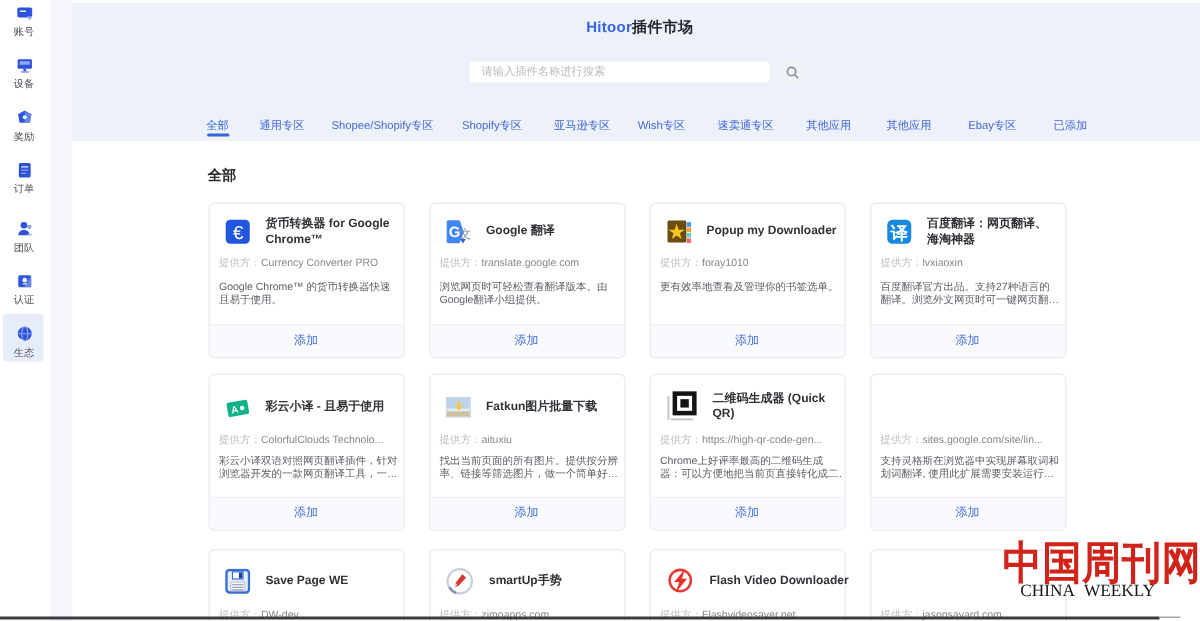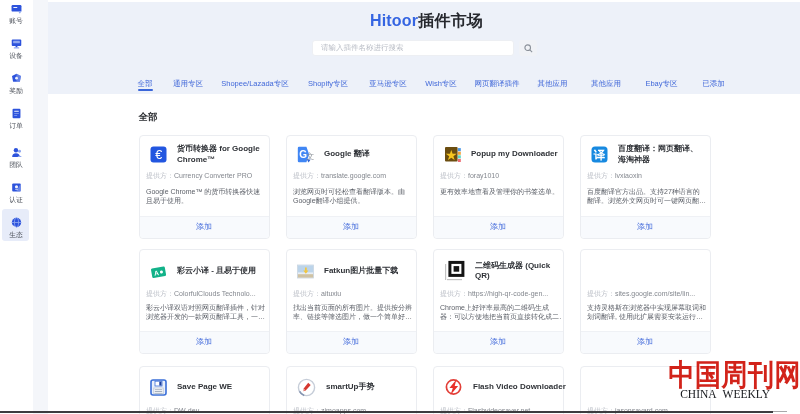--- a/index.html
+++ b/index.html
@@ -8,21 +8,21 @@
 .abs{position:absolute;}
 
 #sidebar{left:0;top:0;width:33px;height:414px;background:#fff;}
 .sbitem{left:1px;width:30px;text-align:center;}
 .sbitem svg{display:block;margin:0 auto;}
 .sblab{font-size:6.8px;color:#4a4f58;display:block;margin-top:2px;letter-spacing:0;}
 #sbactive{left:2px;top:209px;width:27px;height:32px;background:#e7ecf9;border-radius:3px;}
 #gutter{left:33px;top:0;width:15px;height:414px;background:#f4f6fa;}
 
 #hero{left:48px;top:2px;width:752px;height:92px;background:#edf1f9;}
-#title{left:53px;right:0;top:10.5px;text-align:center;font-size:16px;font-weight:700;color:#26282e;letter-spacing:0.2px;}
+#title{left:53px;right:0;top:10.5px;text-align:center;font-size:10px;font-weight:700;color:#26282e;letter-spacing:0.2px;}
 #title .hi{color:#3565e2;}
 #searchbox{left:312px;top:40px;width:202px;height:16px;background:#fff;border:1px solid #edeff3;border-radius:3px;box-sizing:border-box;}
 #searchph{left:321px;top:40px;height:16px;line-height:16px;font-size:7.5px;color:#b9bdc6;}
 #searchbtn{left:519px;top:40px;width:18px;height:16px;background:#f0f2f6;border-radius:3px;}
 #searchbtn svg{display:block;margin:3.5px auto 0;}
 
 .tab{top:79px;height:10px;line-height:10px;font-size:7.5px;color:#4168d9;white-space:nowrap;transform:translateX(-50%);}
 #tabline{left:137.5px;top:88.5px;width:15px;height:2px;background:#3a66d9;border-radius:1px;}
 
 #secttl{left:138.5px;top:110.5px;font-size:9.5px;font-weight:700;color:#26282c;}
@@ -117,25 +117,25 @@
 <div class="abs" id="searchbox"></div>
 <div class="abs" id="searchph">请输入插件名称进行搜索</div>
 <div class="abs" id="searchbtn">
     <svg width="9" height="9" viewBox="0 0 9 9">
       <circle cx="3.7" cy="3.7" r="2.8" fill="none" stroke="#8a9099" stroke-width="1.1"></circle>
       <line x1="5.9" y1="5.9" x2="8.1" y2="8.1" stroke="#8a9099" stroke-width="1.1"></line>
     </svg>
   </div>
 <div class="abs tab" style="left:145.0px;color:#3a63d8;">全部</div>
 <div class="abs tab" style="left:188.0px;color:#4168d9;">通用专区</div>
-<div class="abs tab" style="left:255.0px;color:#4168d9;">Shopee/Lazada专区</div>
+<div class="abs tab" style="left:255.0px;color:#4168d9;">Shopee/Shopify专区</div>
 <div class="abs tab" style="left:328.0px;color:#4168d9;">Shopify专区</div>
 <div class="abs tab" style="left:388.0px;color:#4168d9;">亚马逊专区</div>
 <div class="abs tab" style="left:441.0px;color:#4168d9;">Wish专区</div>
-<div class="abs tab" style="left:497.0px;color:#4168d9;">网页翻译插件</div>
+<div class="abs tab" style="left:497.0px;color:#4168d9;">速卖通专区</div>
 <div class="abs tab" style="left:552.5px;color:#4168d9;">其他应用</div>
 <div class="abs tab" style="left:606.0px;color:#4168d9;">其他应用</div>
 <div class="abs tab" style="left:661.5px;color:#4168d9;">Ebay专区</div>
 <div class="abs tab" style="left:713.5px;color:#4168d9;">已添加</div>
 <div class="abs" id="tabline"></div>
 <div class="abs" id="secttl">全部</div>
 <div class="card" style="left:138.5px;top:135.0px;height:104.0px;">
     <div class="head">
       <svg class="icon" width="17" height="17" viewBox="0 0 17 17">
         <rect x="0.5" y="0.5" width="16" height="16" rx="3" fill="#2256e0"></rect>

